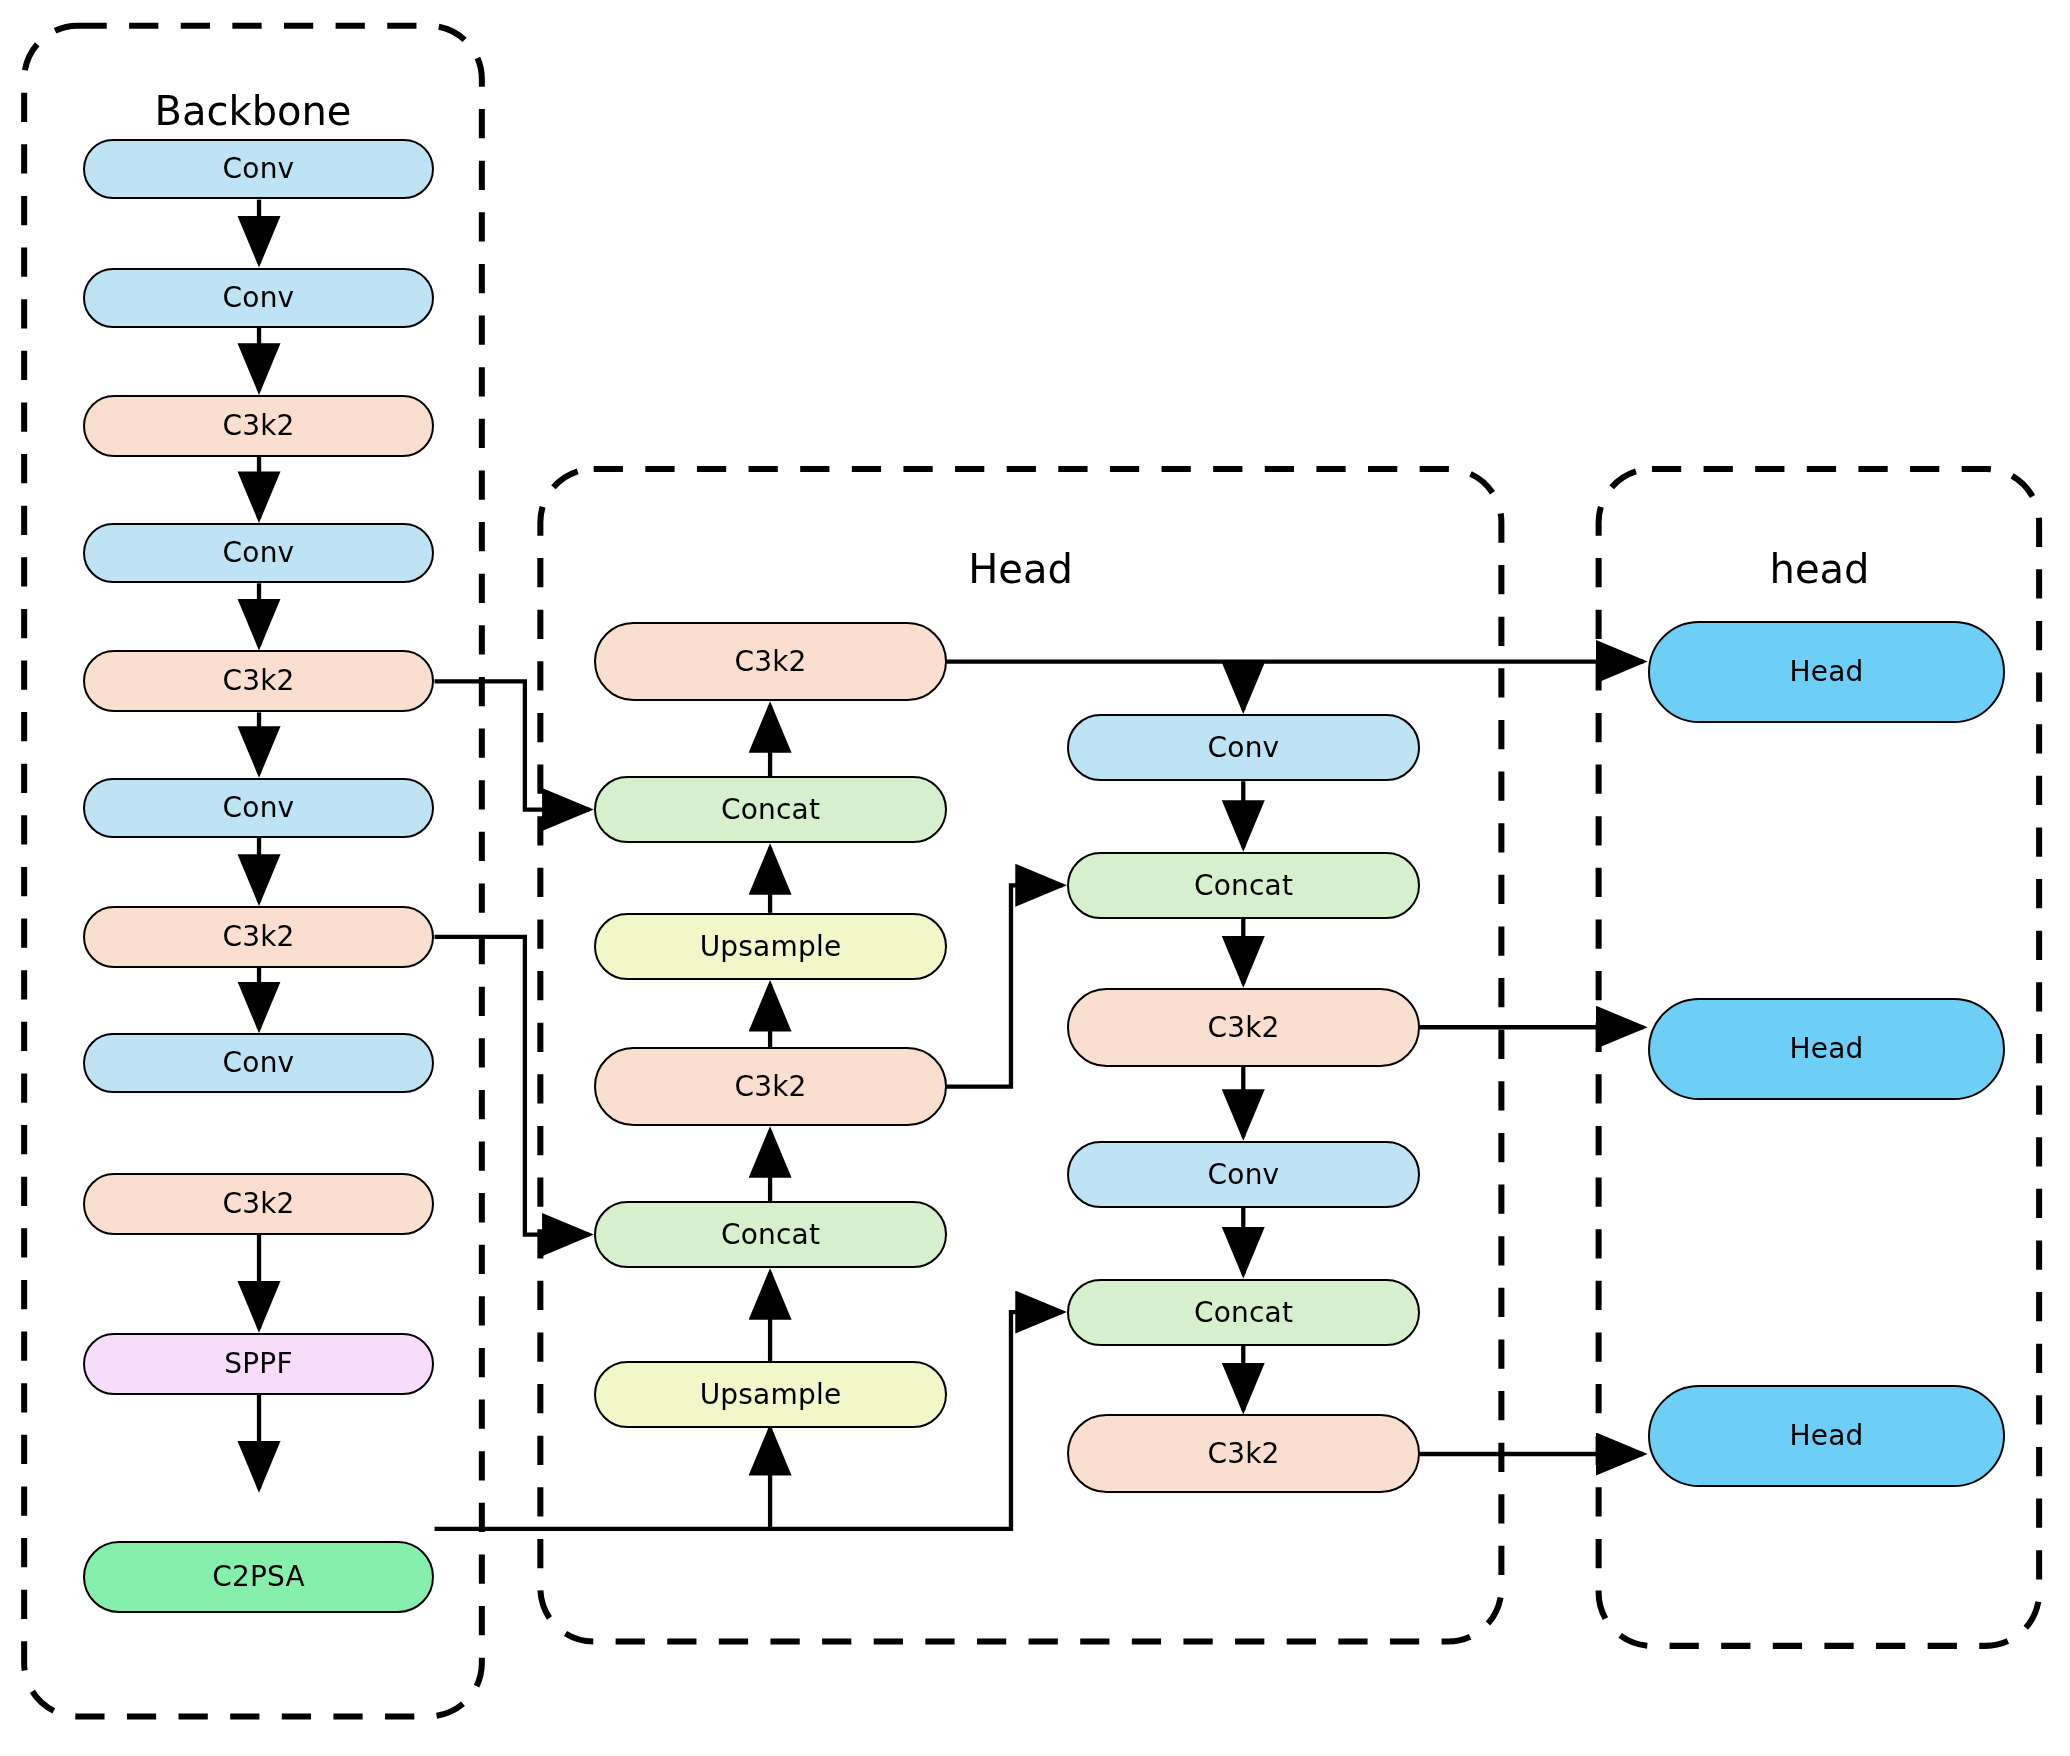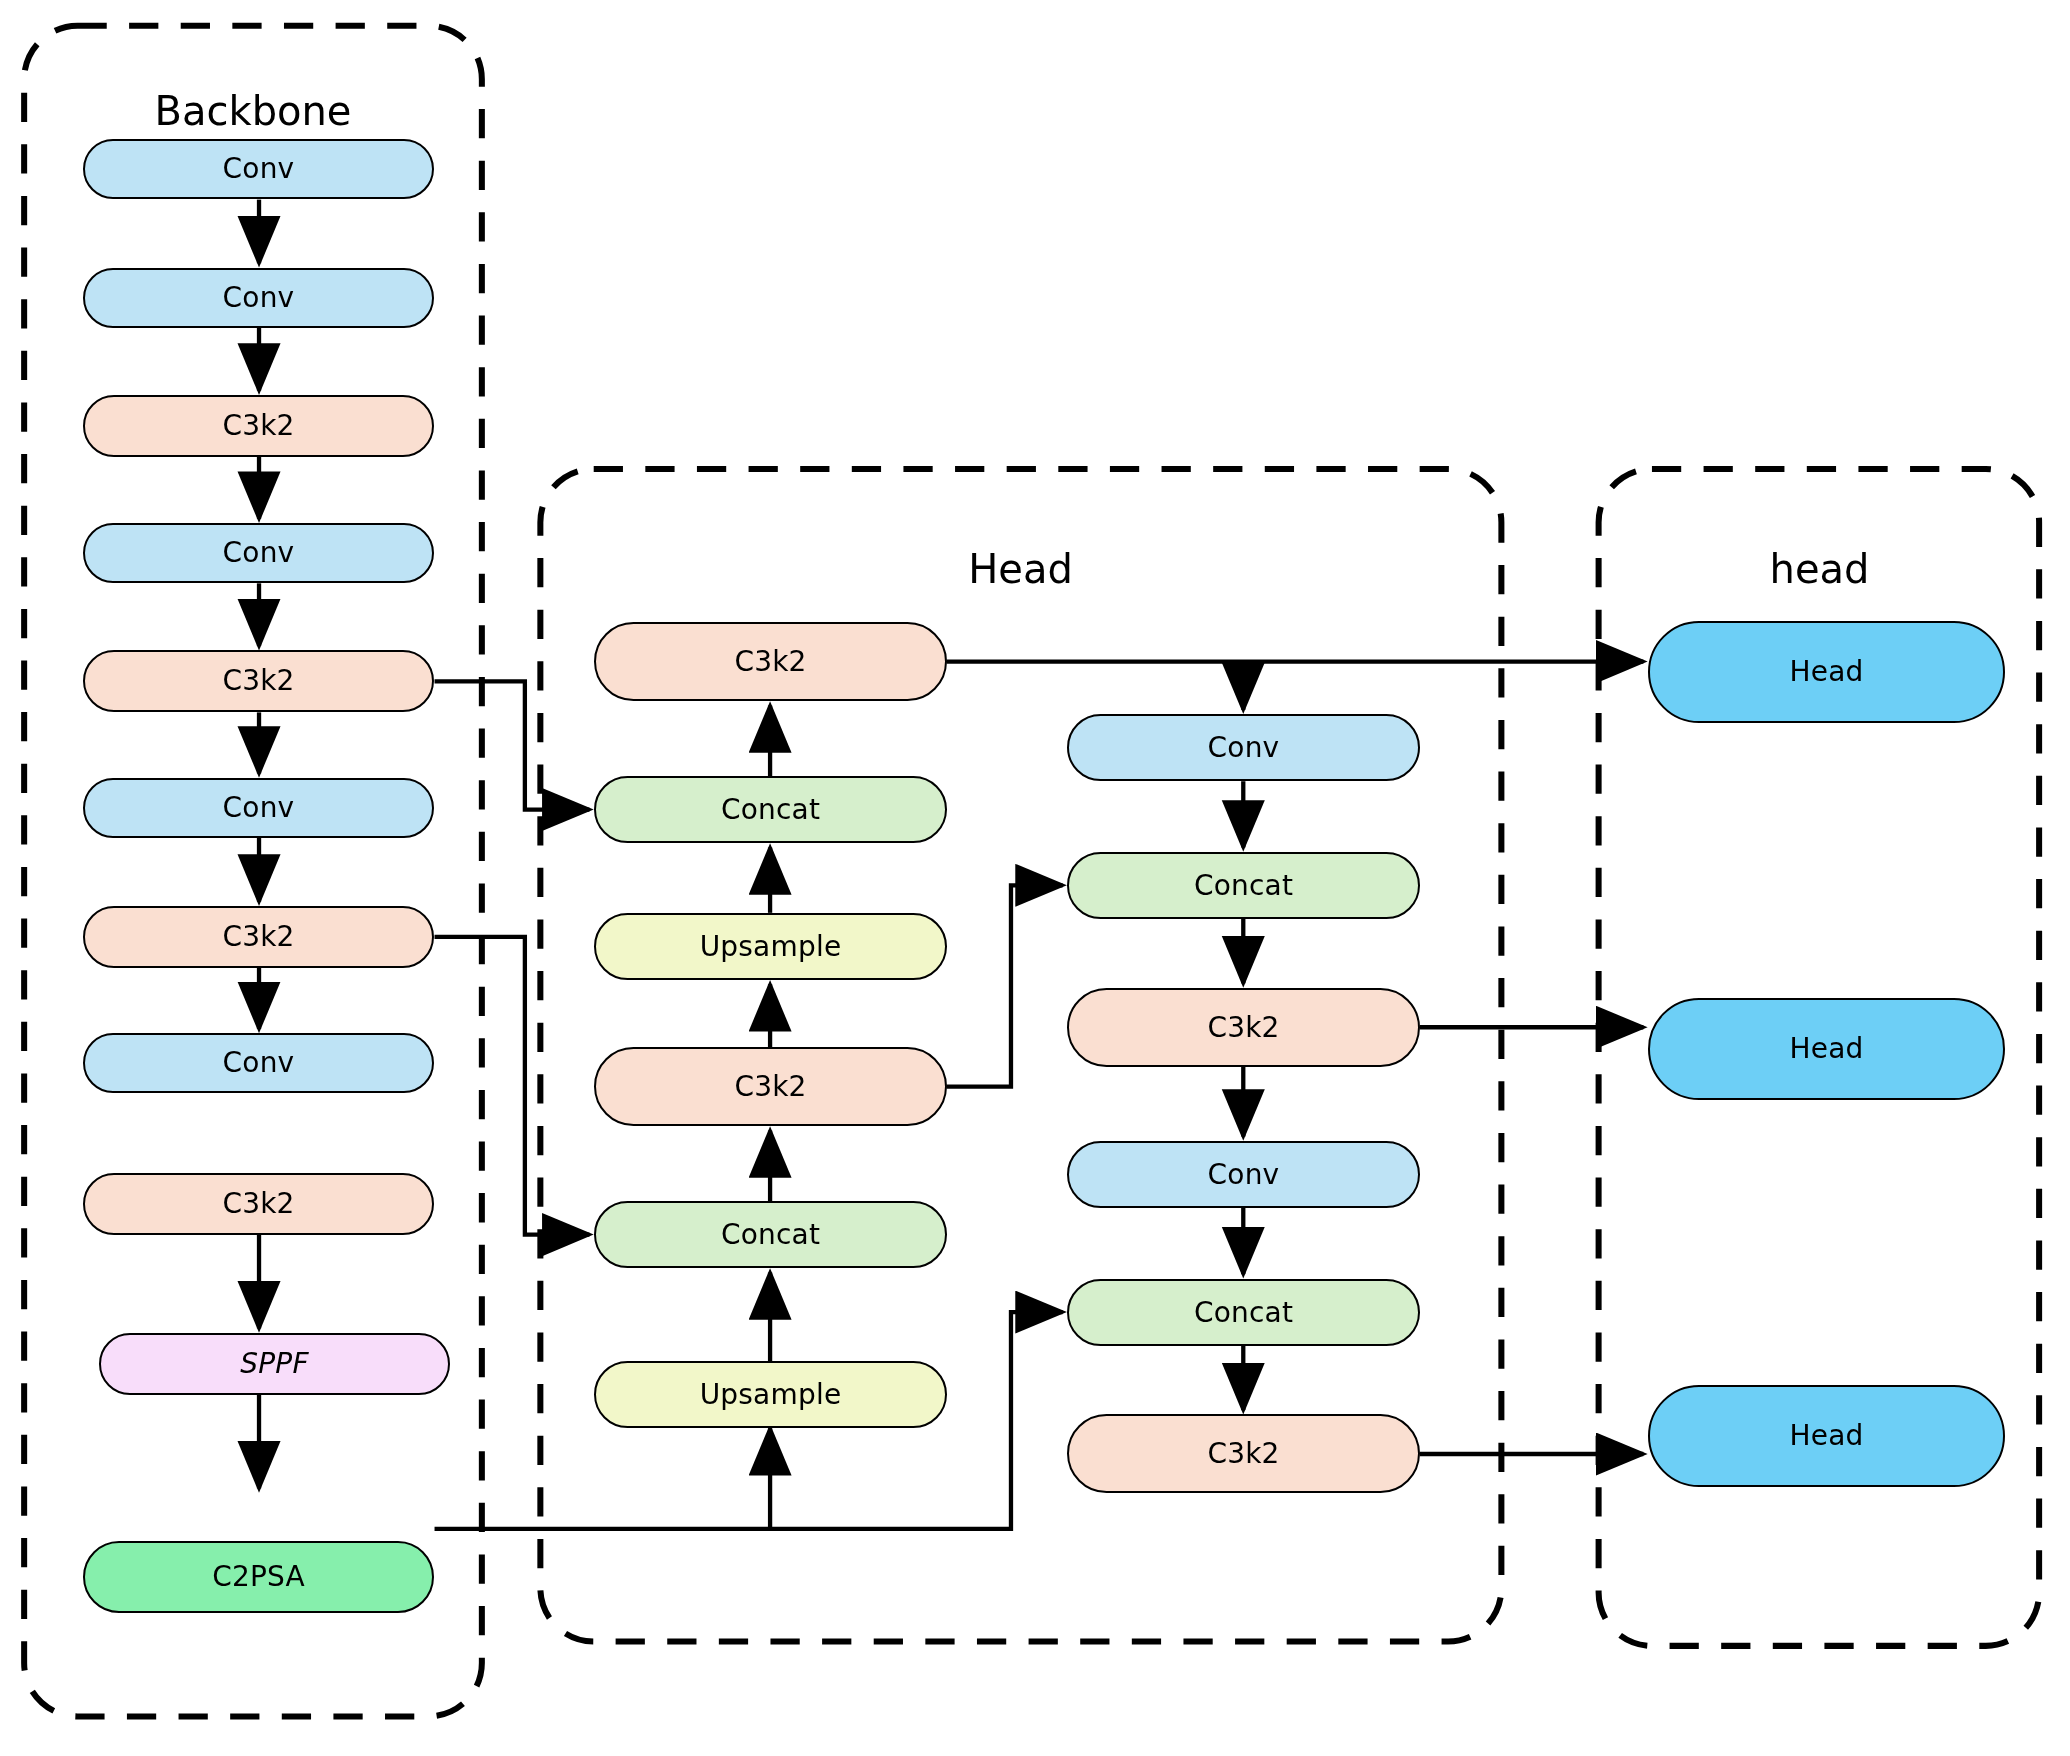--- a/index.html
+++ b/index.html
@@ -85,21 +85,21 @@
 
   <div class="node" style="left:83px;top:139px;width:351px;height:60px;background:#BEE3F5;">Conv</div>
   <div class="node" style="left:83px;top:268px;width:351px;height:60px;background:#BEE3F5;">Conv</div>
   <div class="node" style="left:83px;top:395px;width:351px;height:62px;background:#FADFD1;">C3k2</div>
   <div class="node" style="left:83px;top:523px;width:351px;height:60px;background:#BEE3F5;">Conv</div>
   <div class="node" style="left:83px;top:650px;width:351px;height:62px;background:#FADFD1;">C3k2</div>
   <div class="node" style="left:83px;top:778px;width:351px;height:60px;background:#BEE3F5;">Conv</div>
   <div class="node" style="left:83px;top:906px;width:351px;height:62px;background:#FADFD1;">C3k2</div>
   <div class="node" style="left:83px;top:1033px;width:351px;height:60px;background:#BEE3F5;">Conv</div>
   <div class="node" style="left:83px;top:1173px;width:351px;height:62px;background:#FADFD1;">C3k2</div>
-  <div class="node" style="left:99px;top:1333px;width:351px;height:62px;background:#F8DDFA;font-style:italic;">SPPF</div>
+  <div class="node" style="left:83px;top:1333px;width:351px;height:62px;background:#F8DDFA;">SPPF</div>
   <div class="node" style="left:83px;top:1541px;width:351px;height:72px;background:#86efac;">C2PSA</div>
 
   <div class="node" style="left:594px;top:622px;width:353px;height:79px;background:#FADFD1;">C3k2</div>
   <div class="node" style="left:594px;top:776px;width:353px;height:67px;background:#D6EFCC;">Concat</div>
   <div class="node" style="left:594px;top:913px;width:353px;height:67px;background:#F2F7C9;">Upsample</div>
   <div class="node" style="left:594px;top:1047px;width:353px;height:79px;background:#FADFD1;">C3k2</div>
   <div class="node" style="left:594px;top:1201px;width:353px;height:67px;background:#D6EFCC;">Concat</div>
   <div class="node" style="left:594px;top:1361px;width:353px;height:67px;background:#F2F7C9;">Upsample</div>
 
   <div class="node" style="left:1067px;top:714px;width:353px;height:67px;background:#BEE3F5;">Conv</div>

